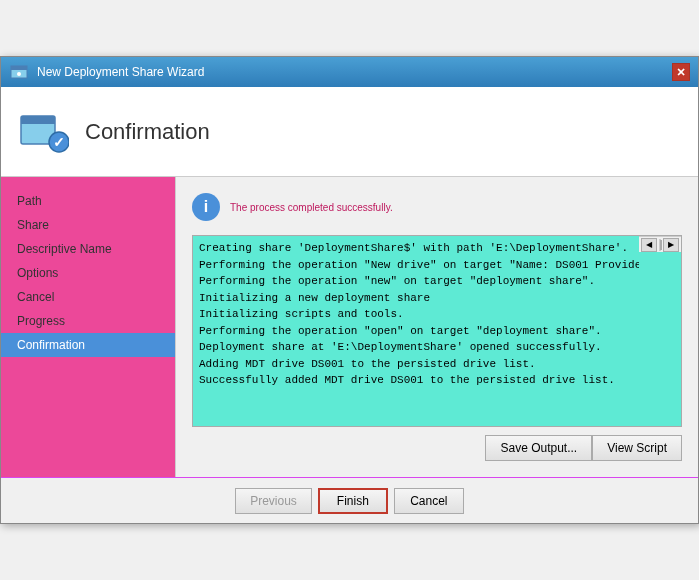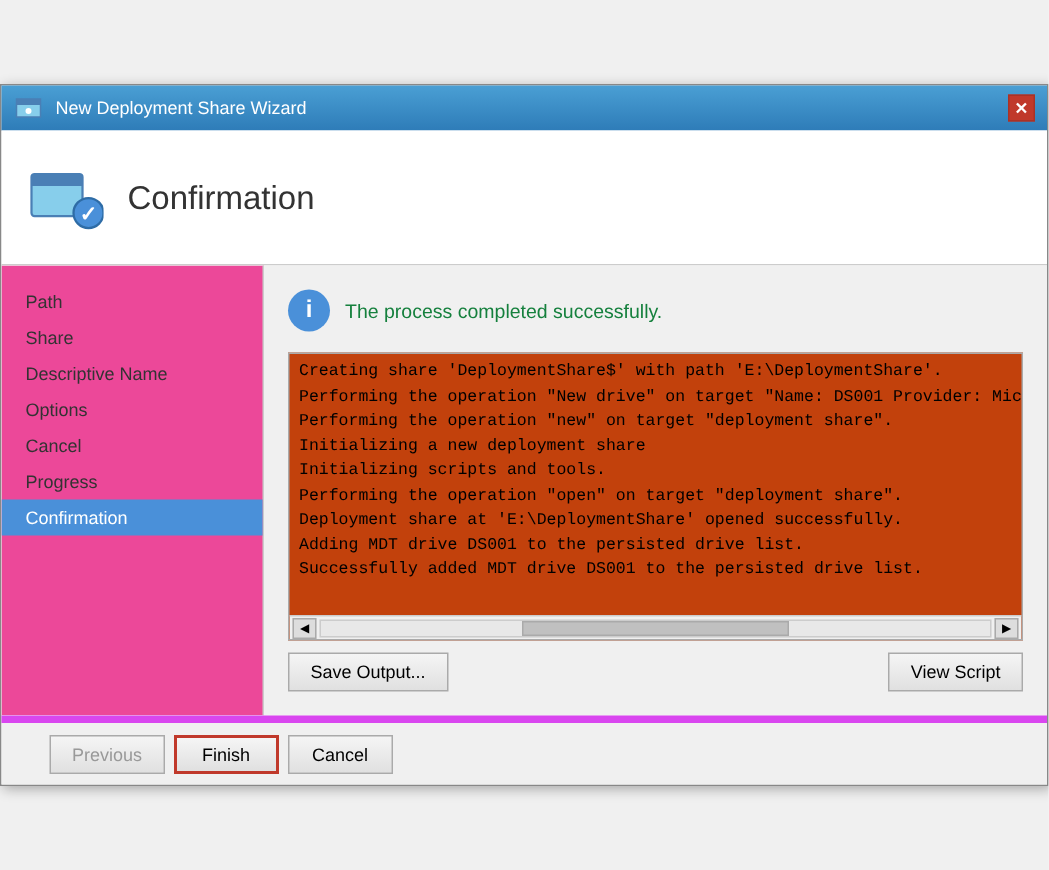--- a/index.html
+++ b/index.html
@@ -124,30 +124,29 @@
       background: #4a90d9;
       color: white;
       display: flex;
       align-items: center;
       justify-content: center;
       font-size: 16px;
       font-weight: bold;
       flex-shrink: 0;
     }
     .success-text {
-      font-size: 13px;
-      color: #15803d;
+      font-size: 10px;
+      color: #be185d;
     }
     .log-area-container {
       flex: 1;
-      background: #c2410c;
+      background: #5eead4;
       border: 1px solid #aaa;
       overflow: hidden;
       display: flex;
-      flex-direction: column;
     }
     .log-area {
       flex: 1;
       overflow-x: auto;
       overflow-y: auto;
       padding: 4px 6px;
       font-family: 'Courier New', monospace;
       font-size: 11px;
       color: #000;
       line-height: 1.5;
@@ -184,42 +183,42 @@
     .scroll-thumb {
       position: absolute;
       left: 30%;
       width: 40%;
       height: 100%;
       background: #c0c0c0;
       border: 1px solid #aaa;
     }
     .bottom-buttons-row {
       display: flex;
-      justify-content: space-between;
+      justify-content: flex-end;
       margin-top: 8px;
       flex-shrink: 0;
     }
     .btn {
       padding: 4px 14px;
       font-size: 12px;
       background: linear-gradient(to bottom, #f5f5f5, #e0e0e0);
       border: 1px solid #aaa;
       cursor: pointer;
       min-width: 85px;
       height: 26px;
       display: flex;
       align-items: center;
       justify-content: center;
     }
     .footer {
-      padding: 8px 32px;
-      background: #f0f0f0;
-      border-top: 5px solid #d946ef;
-      display: flex;
-      justify-content: flex-start;
+      padding: 8px 8px;
+      background: #f0f0f0;
+      border-top: 1px solid #d946ef;
+      display: flex;
+      justify-content: center;
       gap: 6px;
       flex-shrink: 0;
       height: 46px;
       align-items: center;
     }
     .btn-footer {
       padding: 4px 14px;
       font-size: 12px;
       background: linear-gradient(to bottom, #f5f5f5, #e0e0e0);
       border: 1px solid #aaa;

